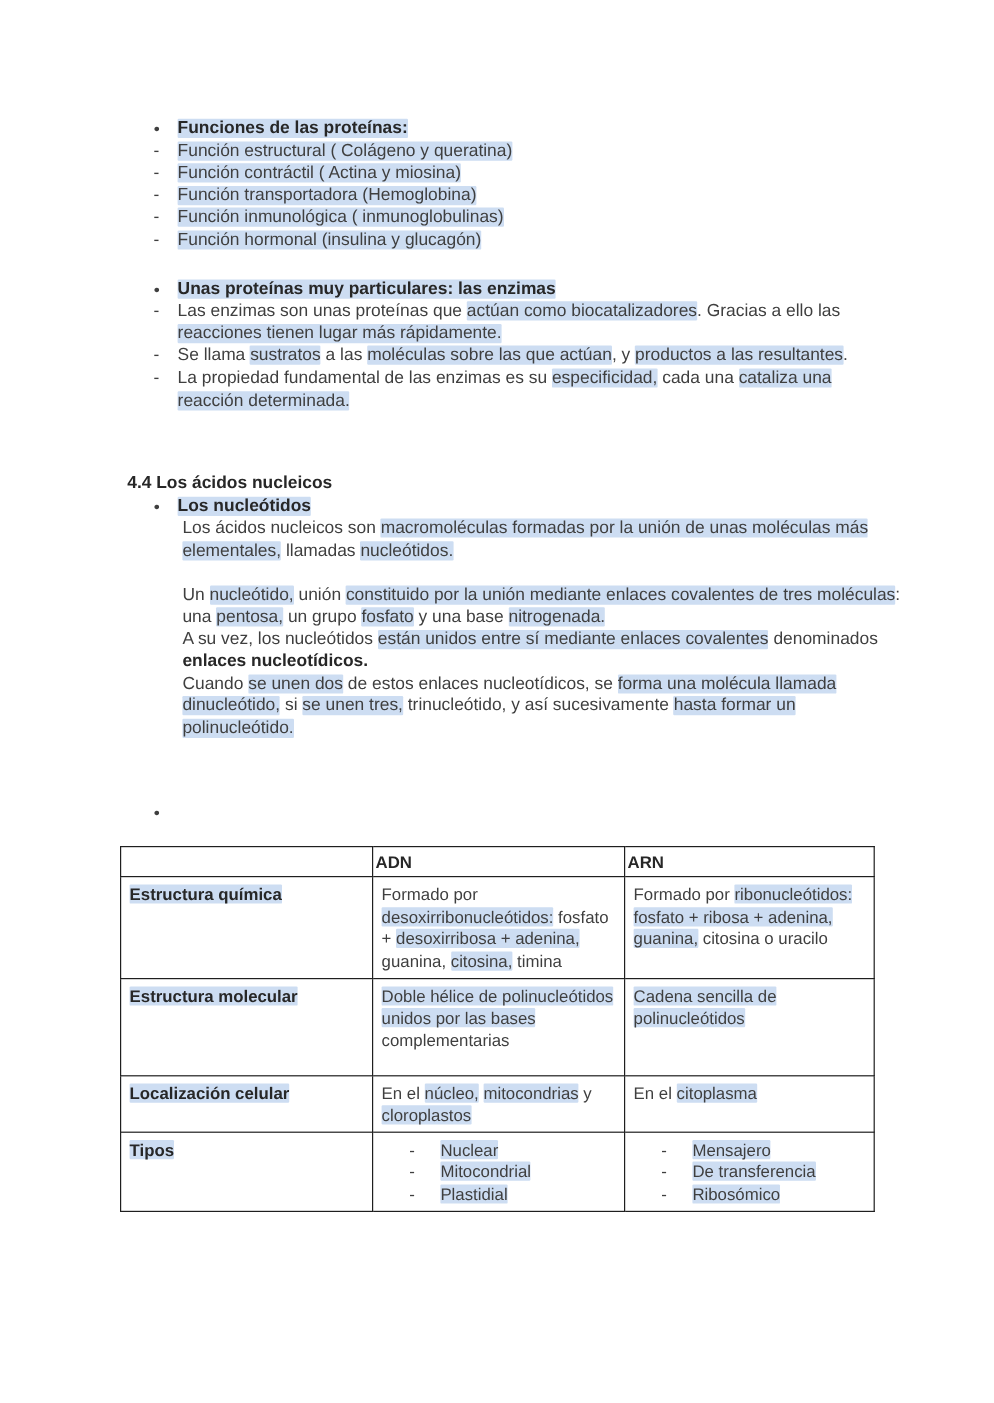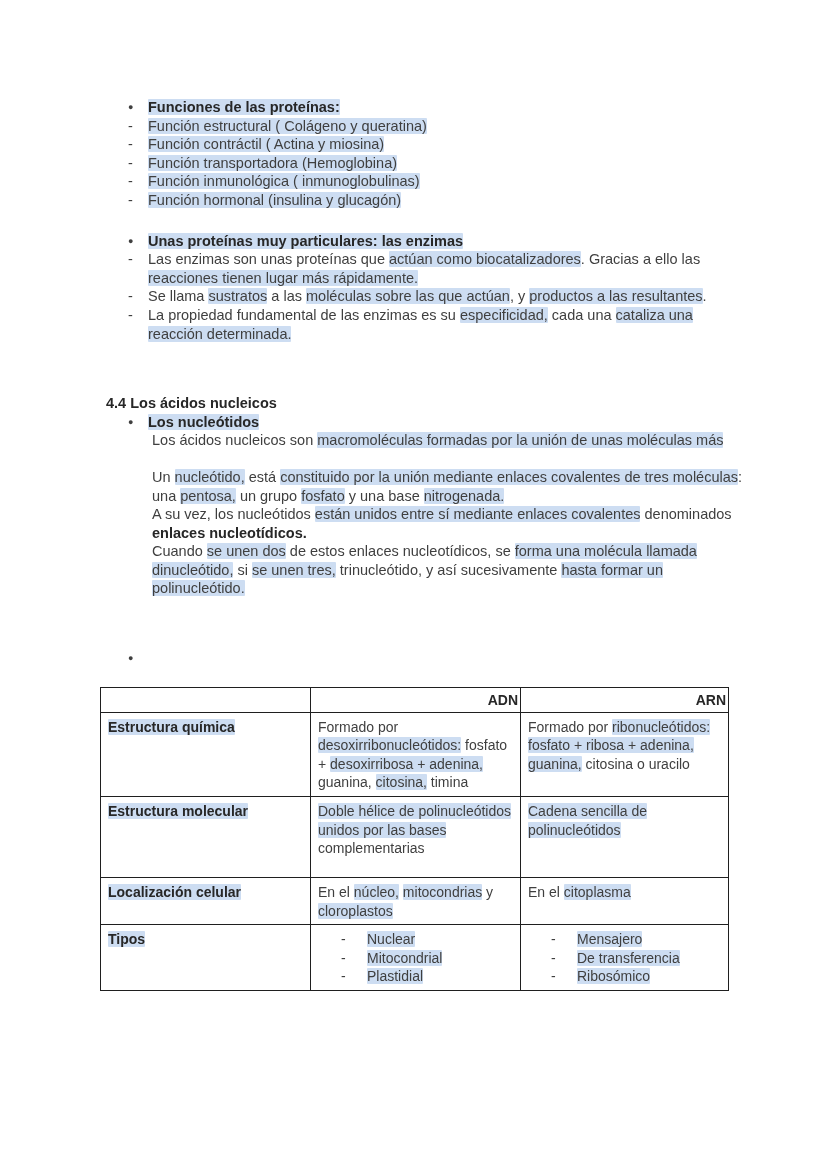--- a/index.html
+++ b/index.html
@@ -36,21 +36,21 @@
     border-collapse:collapse;table-layout:fixed;width:628px;
     font-size:14px;line-height:18.3px;margin-top:0;
   }
   table.cmp th,table.cmp td{
     border:1.5px solid var(--border);
     vertical-align:top;
     padding:5px 6px 4px 7px;
     overflow:hidden;
   }
   table.cmp th{
-    height:20px;text-align:right;vertical-align:middle;
+    height:20px;text-align:left;vertical-align:middle;
     font-weight:bold;color:var(--bold);padding:2px;
   }
   table.cmp td.lbl{font-weight:bold;color:var(--bold);}
   tbody tr:nth-child(1) td{height:55px;}
   tbody tr:nth-child(2) td{height:71px;}
   tbody tr:nth-child(3) td{height:36px;}
   tbody tr:nth-child(4) td{height:54px;}
   .li2{display:flex;margin-left:23px;}
   .li2 .marker{flex:0 0 26px;}
 </style>
@@ -126,24 +126,25 @@
       <div class="line"><span class="seg">4.4 Los ácidos nucleicos</span></div>
     </div>
     <div class="li boldli">
       <span class="marker bullet">●</span>
       <div class="txt">
         <div class="line"><span class="seg hl">Los nucleótidos</span></div>
       </div>
     </div>
     <div class="para">
       <div class="line"><span class="seg">Los ácidos nucleicos son </span><span class="seg hl">macromoléculas formadas por la unión de unas moléculas más</span></div>
+      <div class="line"><span class="seg hl">elementales,</span><span class="seg"> llamadas </span><span class="seg hl">nucleótidos.</span></div>
     </div>
     <div class="gap" style="height: 18px;"></div>
     <div class="para">
-      <div class="line"><span class="seg">Un </span><span class="seg hl">nucleótido,</span><span class="seg"> está </span><span class="seg hl">constituido por la unión mediante enlaces covalentes de tres moléculas</span><span class="seg">:</span></div>
+      <div class="line"><span class="seg">Un </span><span class="seg hl">nucleótido,</span><span class="seg"> unión </span><span class="seg hl">constituido por la unión mediante enlaces covalentes de tres moléculas</span><span class="seg">:</span></div>
       <div class="line"><span class="seg">una </span><span class="seg hl">pentosa,</span><span class="seg"> un grupo </span><span class="seg hl">fosfato</span><span class="seg"> y una base </span><span class="seg hl">nitrogenada.</span></div>
       <div class="line"><span class="seg">A su vez, los nucleótidos </span><span class="seg hl">están unidos entre sí mediante enlaces covalentes</span><span class="seg"> denominados</span></div>
       <div class="line"><span class="seg b">enlaces nucleotídicos.</span></div>
       <div class="line"><span class="seg">Cuando </span><span class="seg hl">se unen dos</span><span class="seg"> de estos enlaces nucleotídicos, se </span><span class="seg hl">forma una molécula llamada</span></div>
       <div class="line"><span class="seg hl">dinucleótido,</span><span class="seg"> si </span><span class="seg hl">se unen tres,</span><span class="seg"> trinucleótido, y así sucesivamente </span><span class="seg hl">hasta formar un</span></div>
       <div class="line"><span class="seg hl">polinucleótido.</span></div>
     </div>
     <div class="gap" style="height: 51px;"></div>
     <div class="li boldli">
       <span class="marker bullet">●</span>

